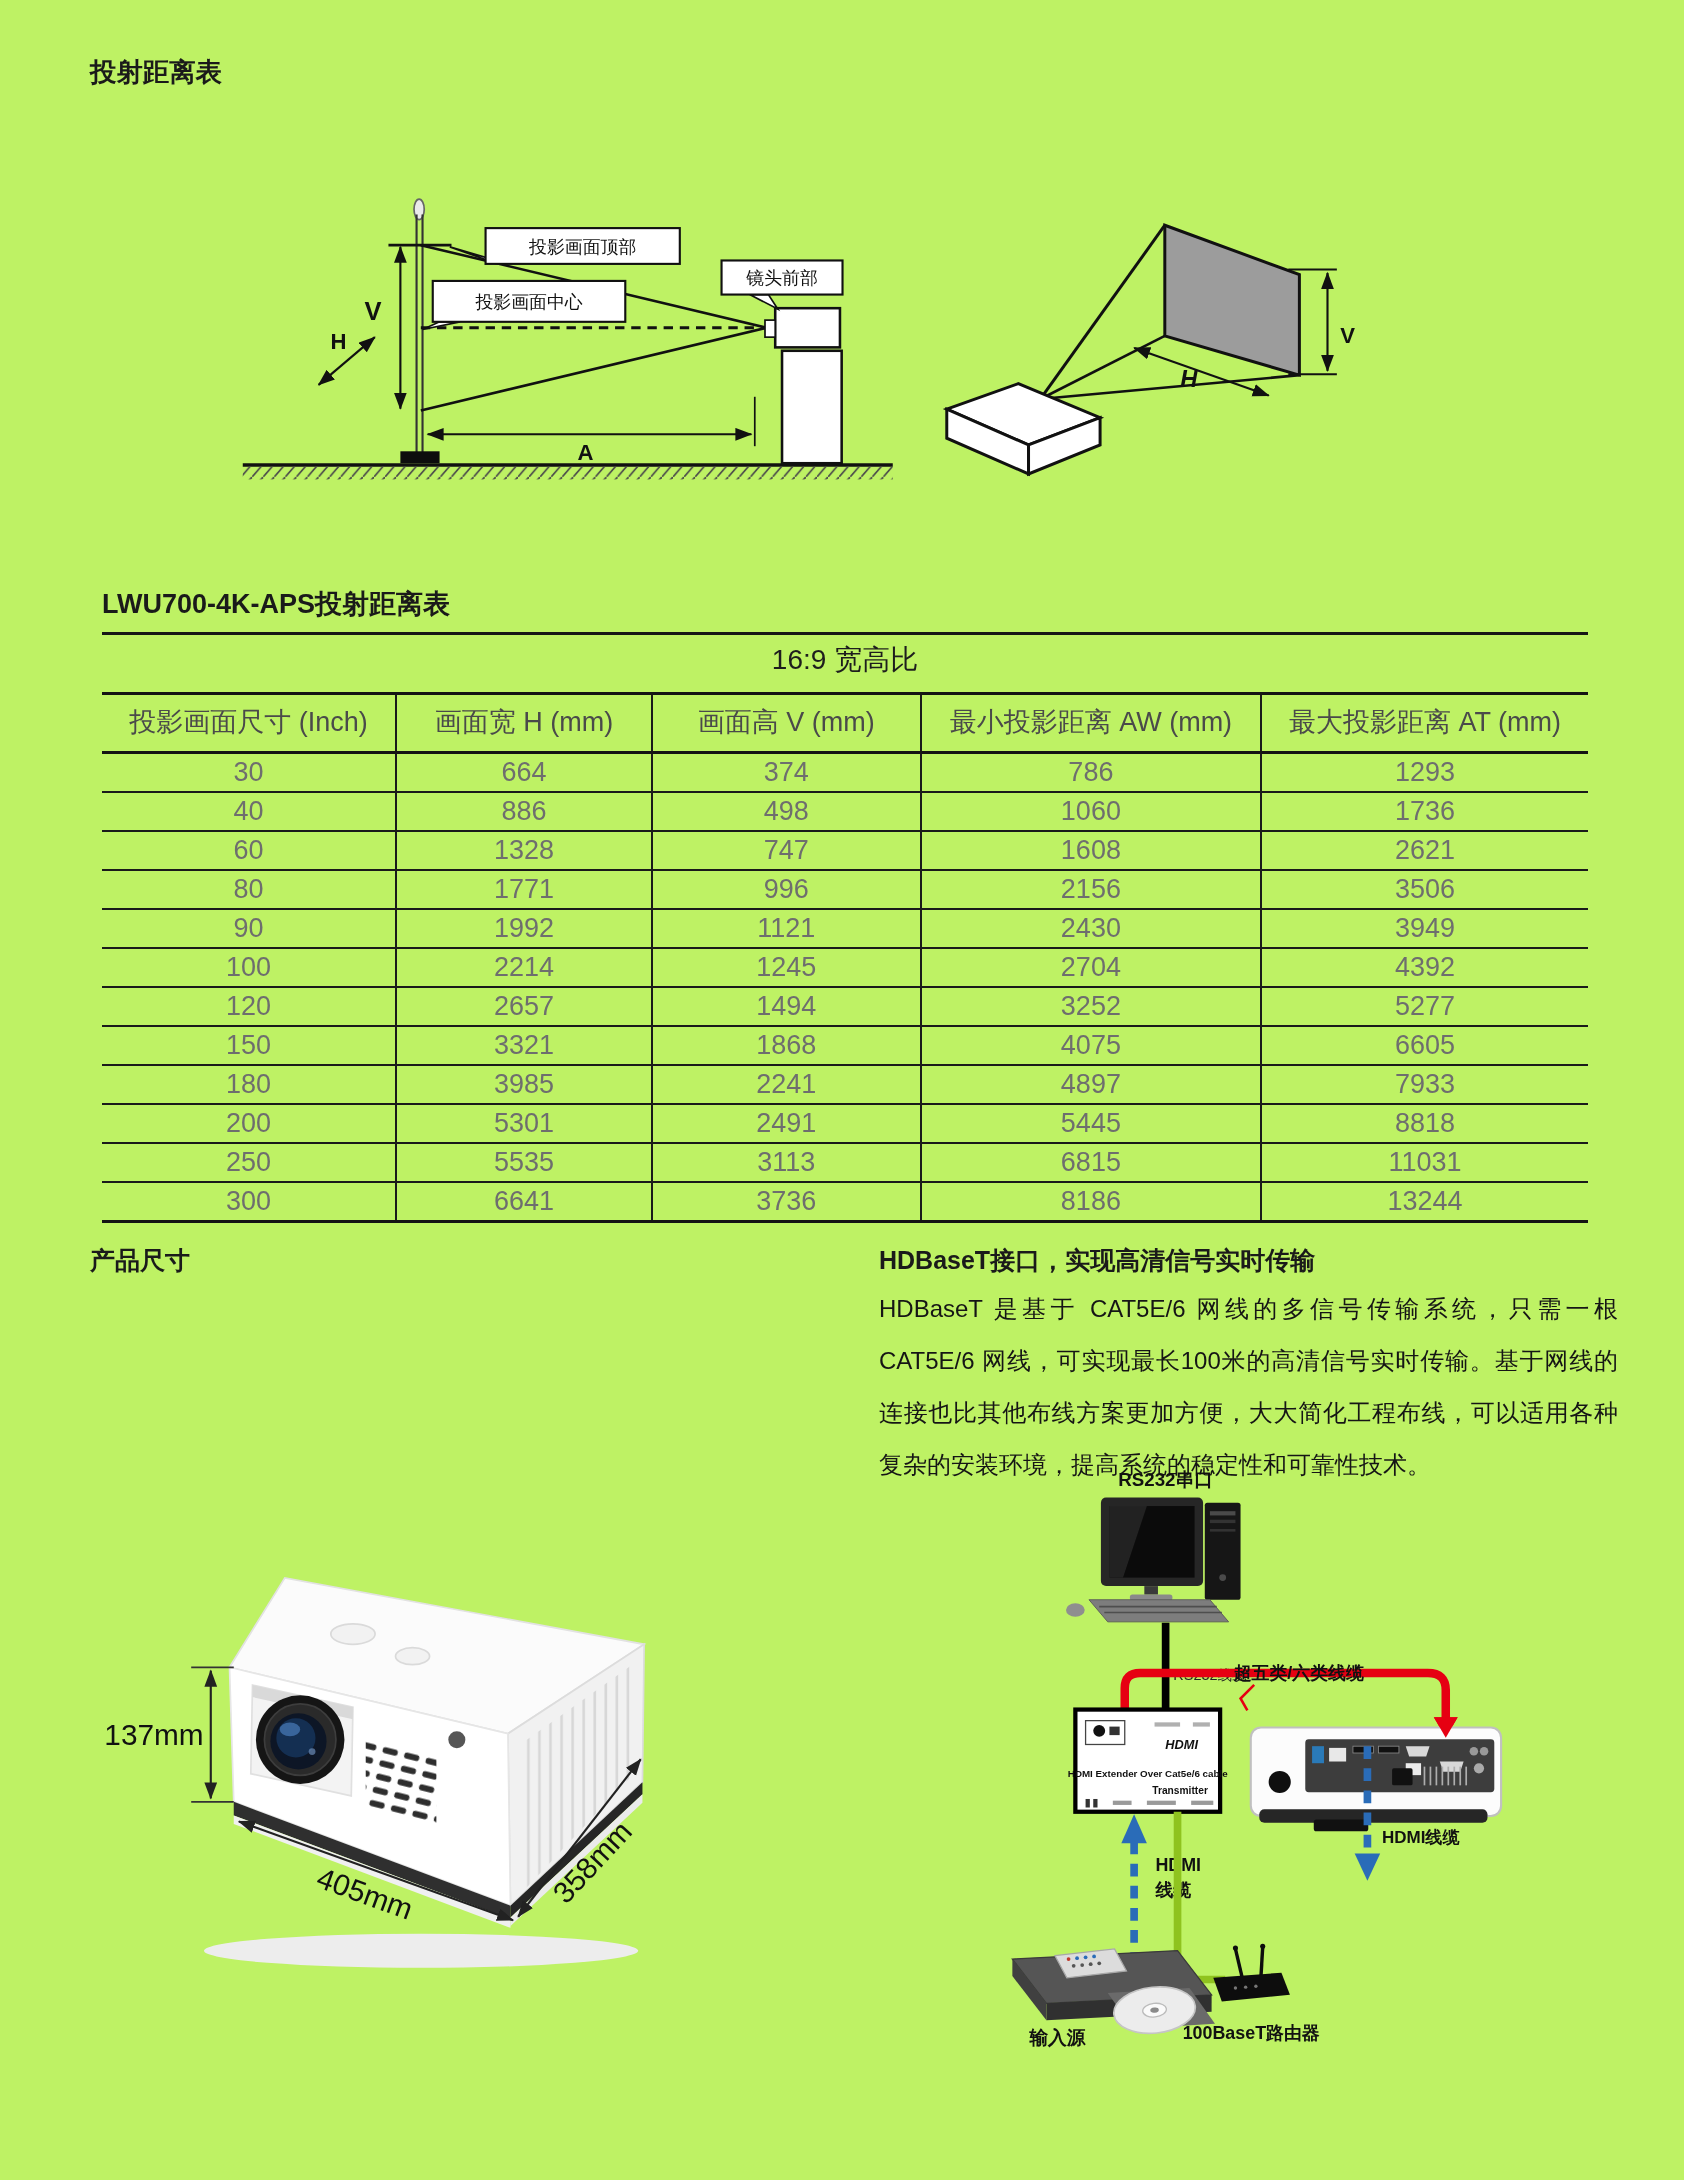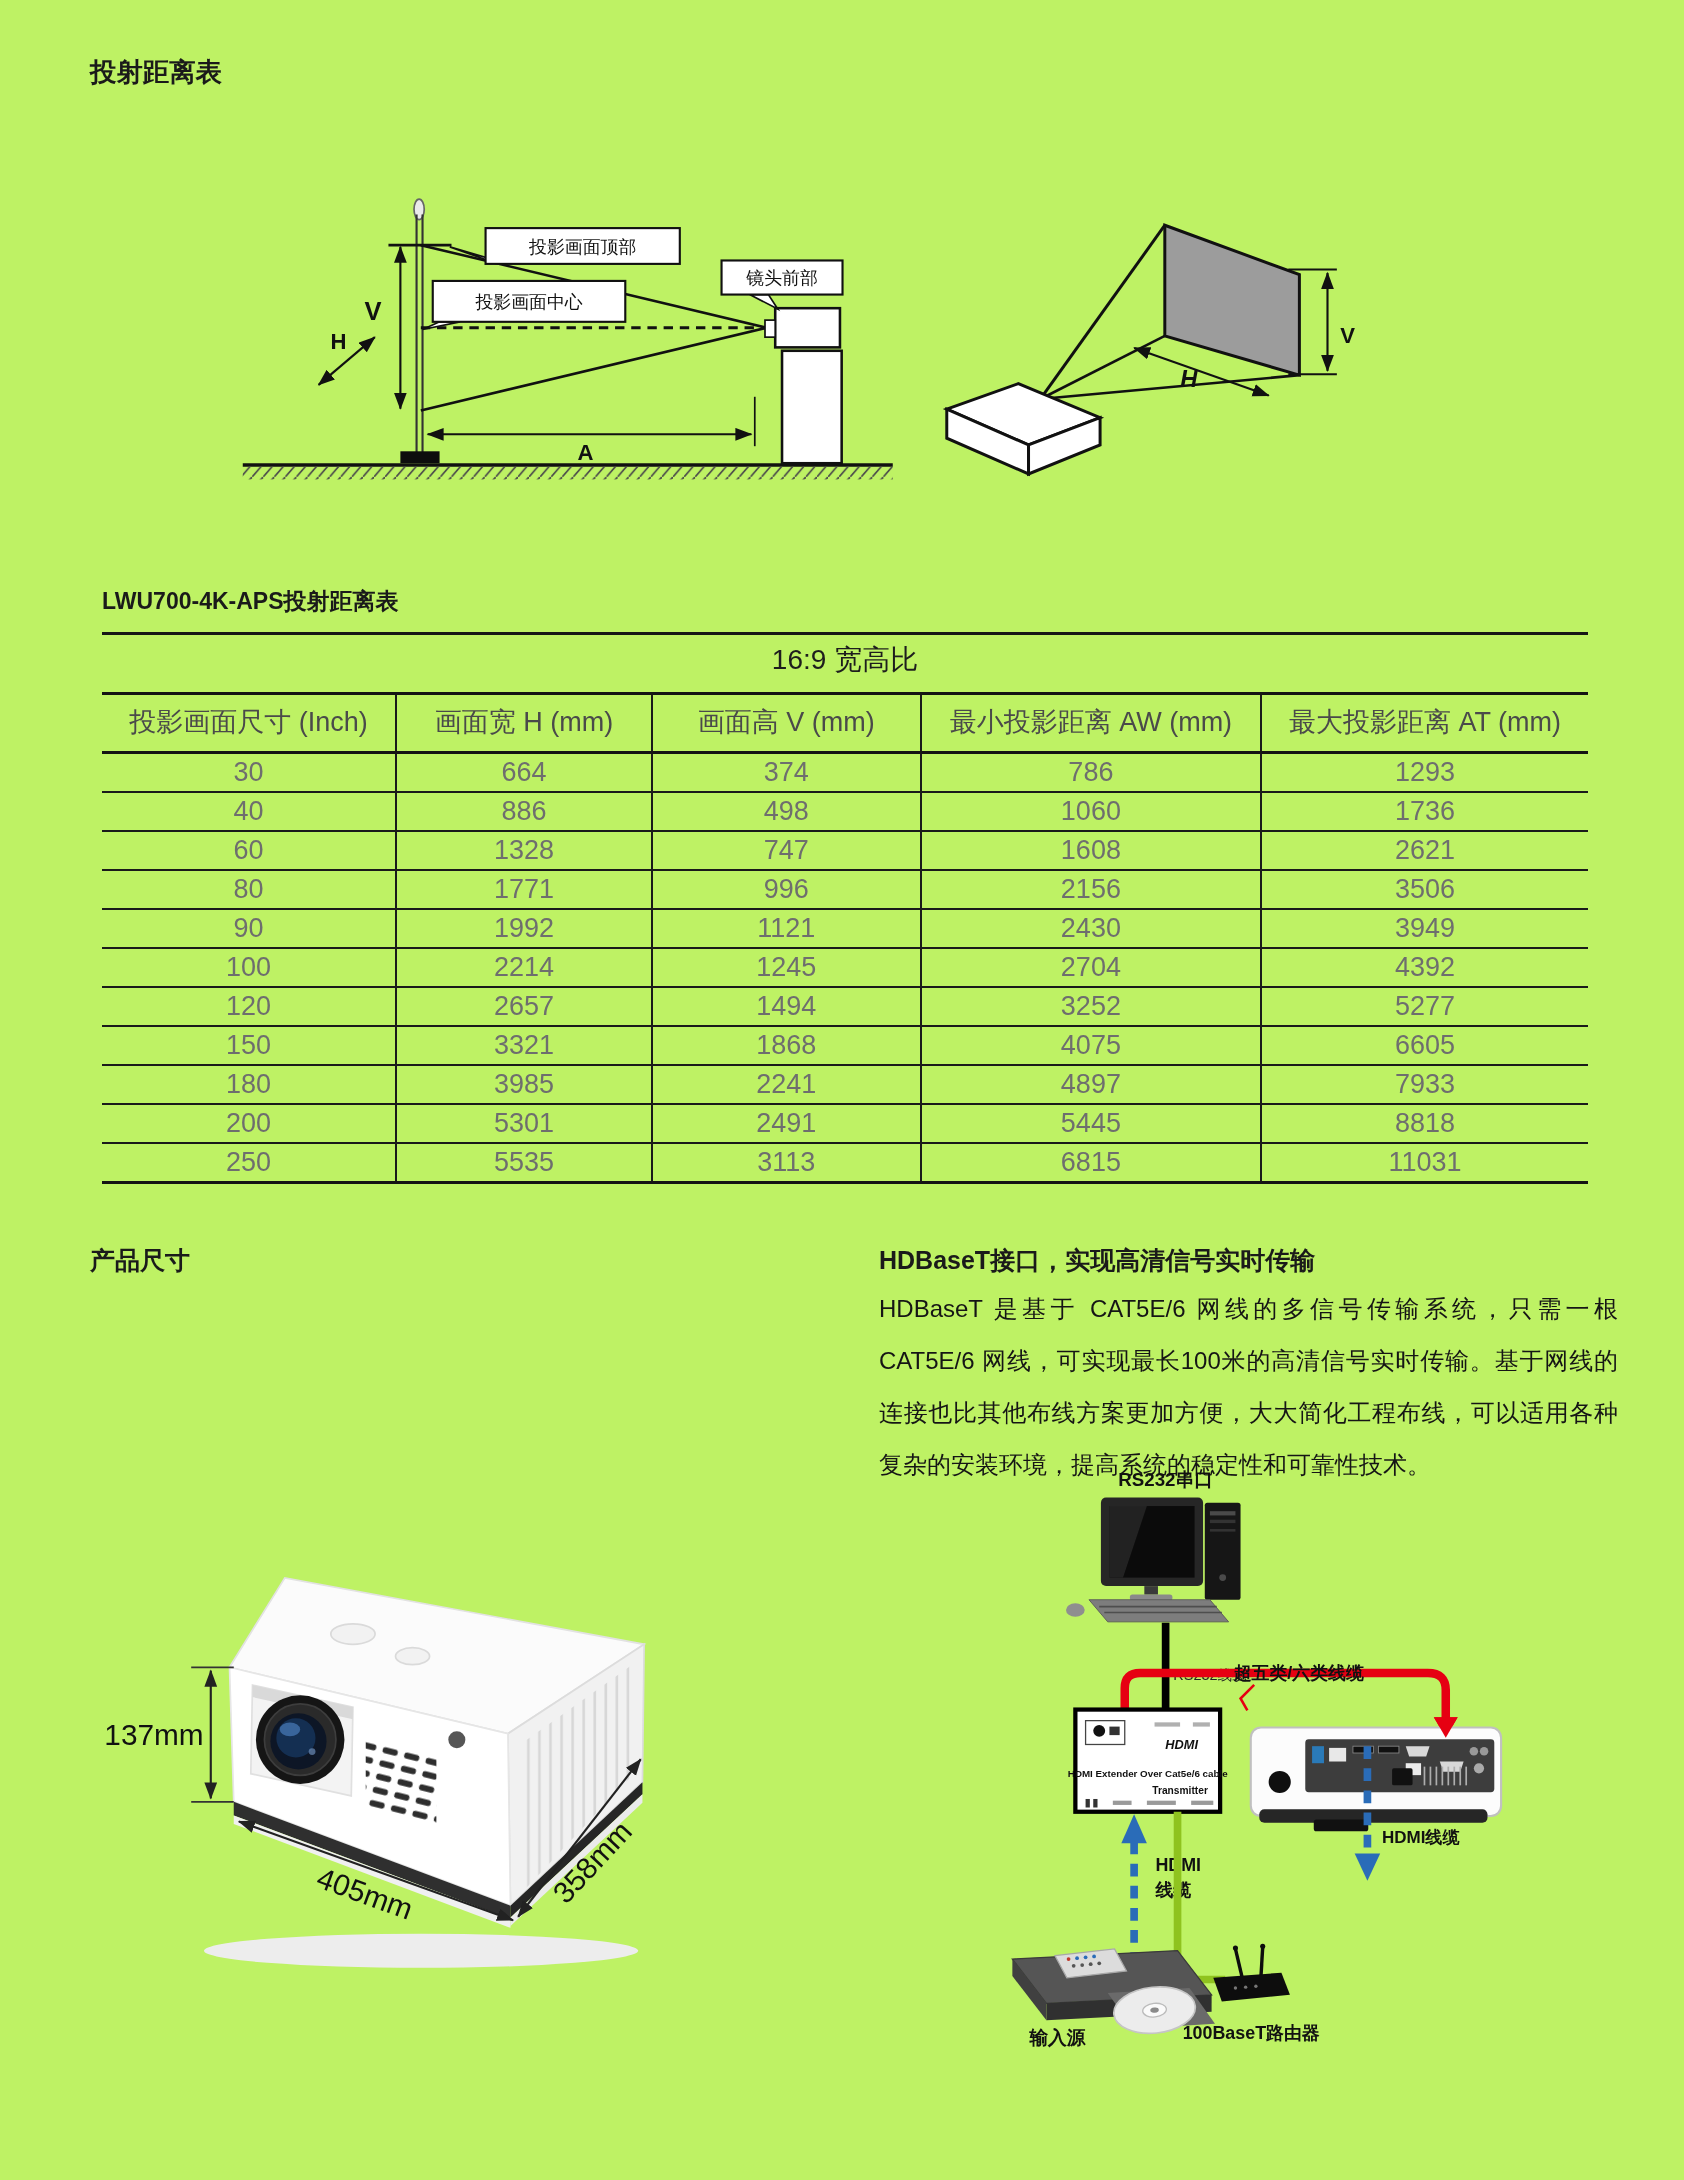--- a/index.html
+++ b/index.html
@@ -1,21 +1,21 @@
 <!DOCTYPE html>
 <html style="font-size:13.6px"><head>
 <meta charset="utf-8">
 <style>
   html,body{margin:0;padding:0;background:#ffffff;}
   body{font-family:"Liberation Sans","DejaVu Sans",sans-serif;color:#111;}
   #page{position:relative;width:1685px;height:2181px;background:#bef264;overflow:hidden;}
 
   .h-main{position:absolute;font-weight:bold;color:#1a1a1a;}
   #doc-title{left:90px;top:55px;font-size:26.4px;}
-  #lwu-title{left:102px;top:586px;font-size:23px;}
+  #lwu-title{left:102px;top:586px;font-size:27px;}
   #rule-under-lwu{position:absolute;left:102px;top:632px;width:1486px;height:2.6px;background:#161616;}
   #aspect-banner{position:absolute;left:102px;top:641px;width:1486px;text-align:center;
                  font-size:28px;color:#1d1d1d;font-weight:500;}
 
   #dist-table{position:absolute;left:102px;top:692px;width:1486px;border-collapse:collapse;table-layout:fixed;
               border-top:3.4px solid #141414;border-bottom:3.4px solid #141414;}
   #dist-table th{font-size:27px;font-weight:400;color:#4a4a4a;padding:9.4px 0 10.2px 0;border-bottom:3.4px solid #141414;text-align:center;}
   #dist-table td{font-size:27px;color:#6e6e6e;text-align:center;height:37px;padding:0;border-bottom:2.6px solid #1a1a1a;}
   #dist-table tr:last-child td{border-bottom:none;}
   #dist-table th + th, #dist-table td + td{border-left:2.6px solid #1a1a1a;}
@@ -206,20 +206,27 @@
           <td>2491</td>
           <td>5445</td>
           <td>8818</td>
         </tr>
         <tr>
           <td>250</td>
           <td>5535</td>
           <td>3113</td>
           <td>6815</td>
           <td>11031</td>
+        </tr>
+        <tr>
+          <td>300</td>
+          <td>6641</td>
+          <td>3736</td>
+          <td>8186</td>
+          <td>13244</td>
         </tr>
       </tbody>
   </table>
 
   <div id="product-size-title" class="h-main">产品尺寸</div>
   <div id="hdbaset-title" class="h-main">HDBaseT接口，实现高清信号实时传输</div>
   <p id="hdbaset-body">HDBaseT 是基于 CAT5E/6 网线的多信号传输系统，只需一根 CAT5E/6 网线，可实现最长100米的高清信号实时传输。基于网线的连接也比其他布线方案更加方便，大大简化工程布线，可以适用各种复杂的安装环境，提高系统的稳定性和可靠性技术。</p>
 
   <svg id="svg-product" width="613" height="494" viewBox="0 0 720 580">
     <defs>

